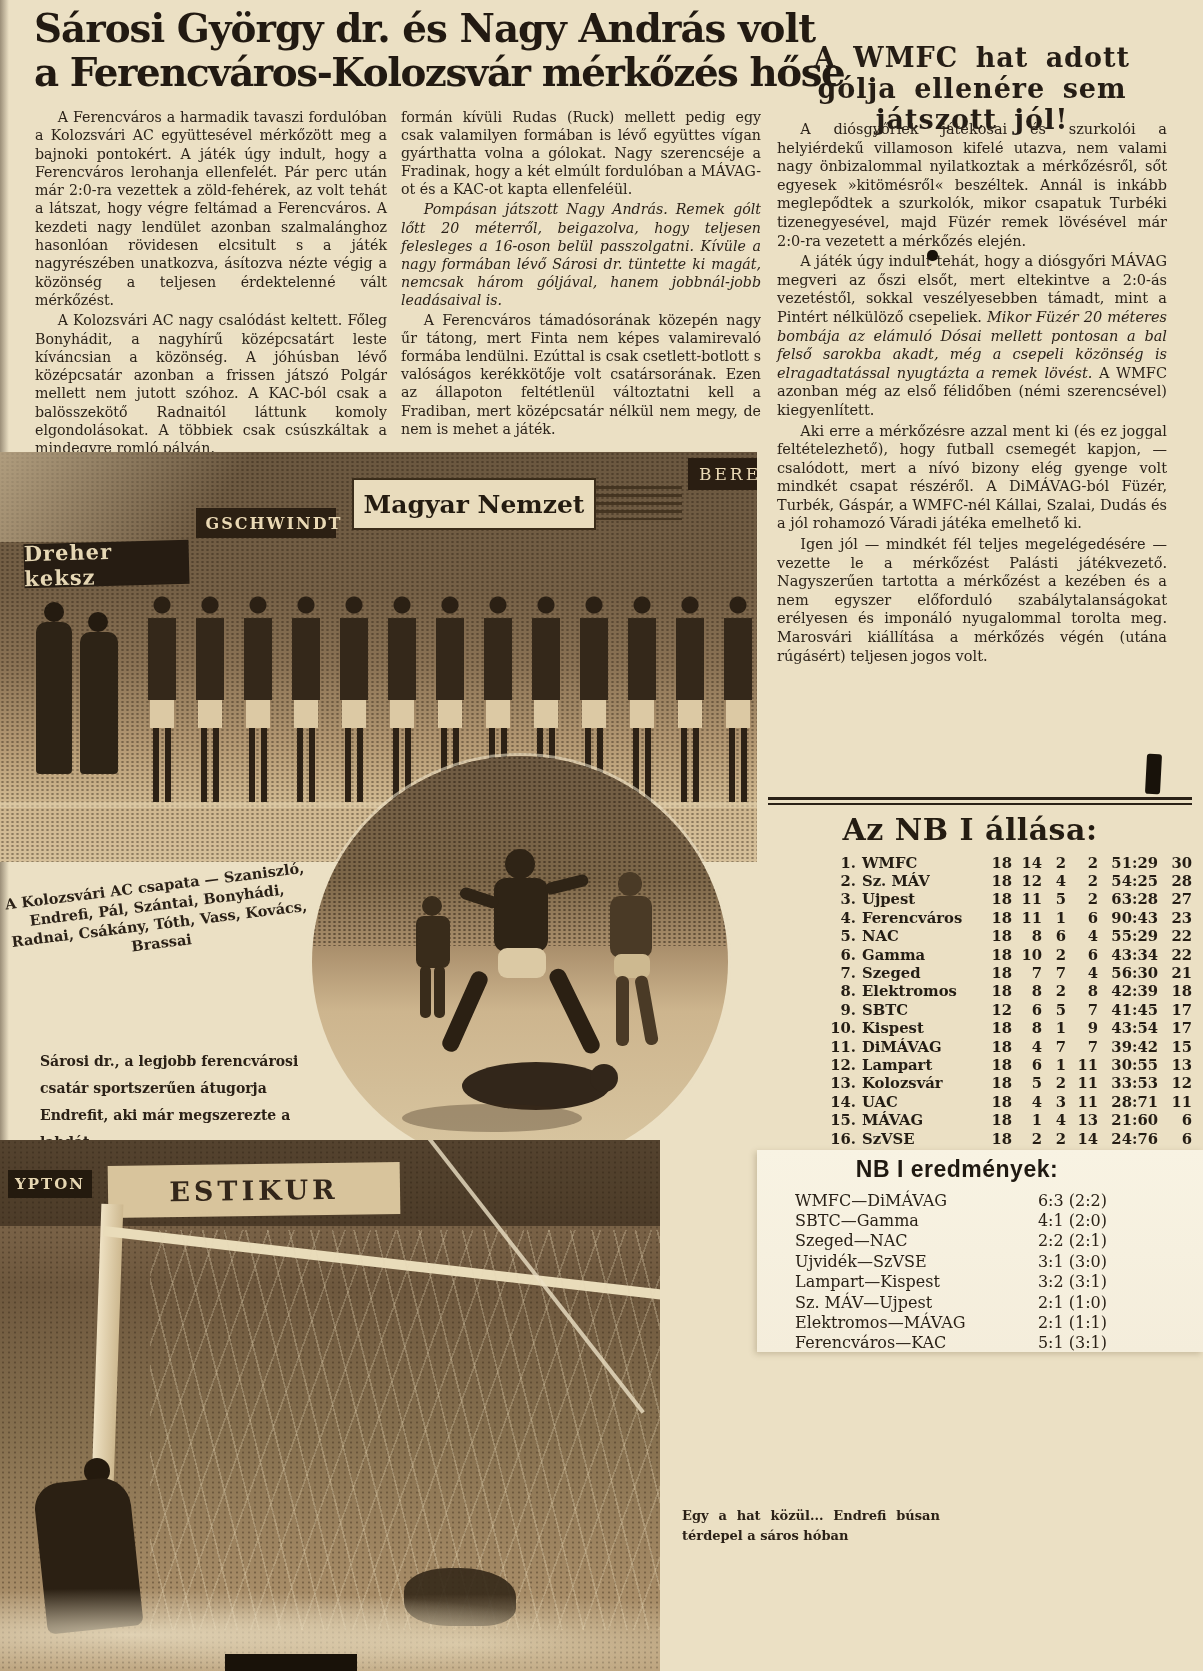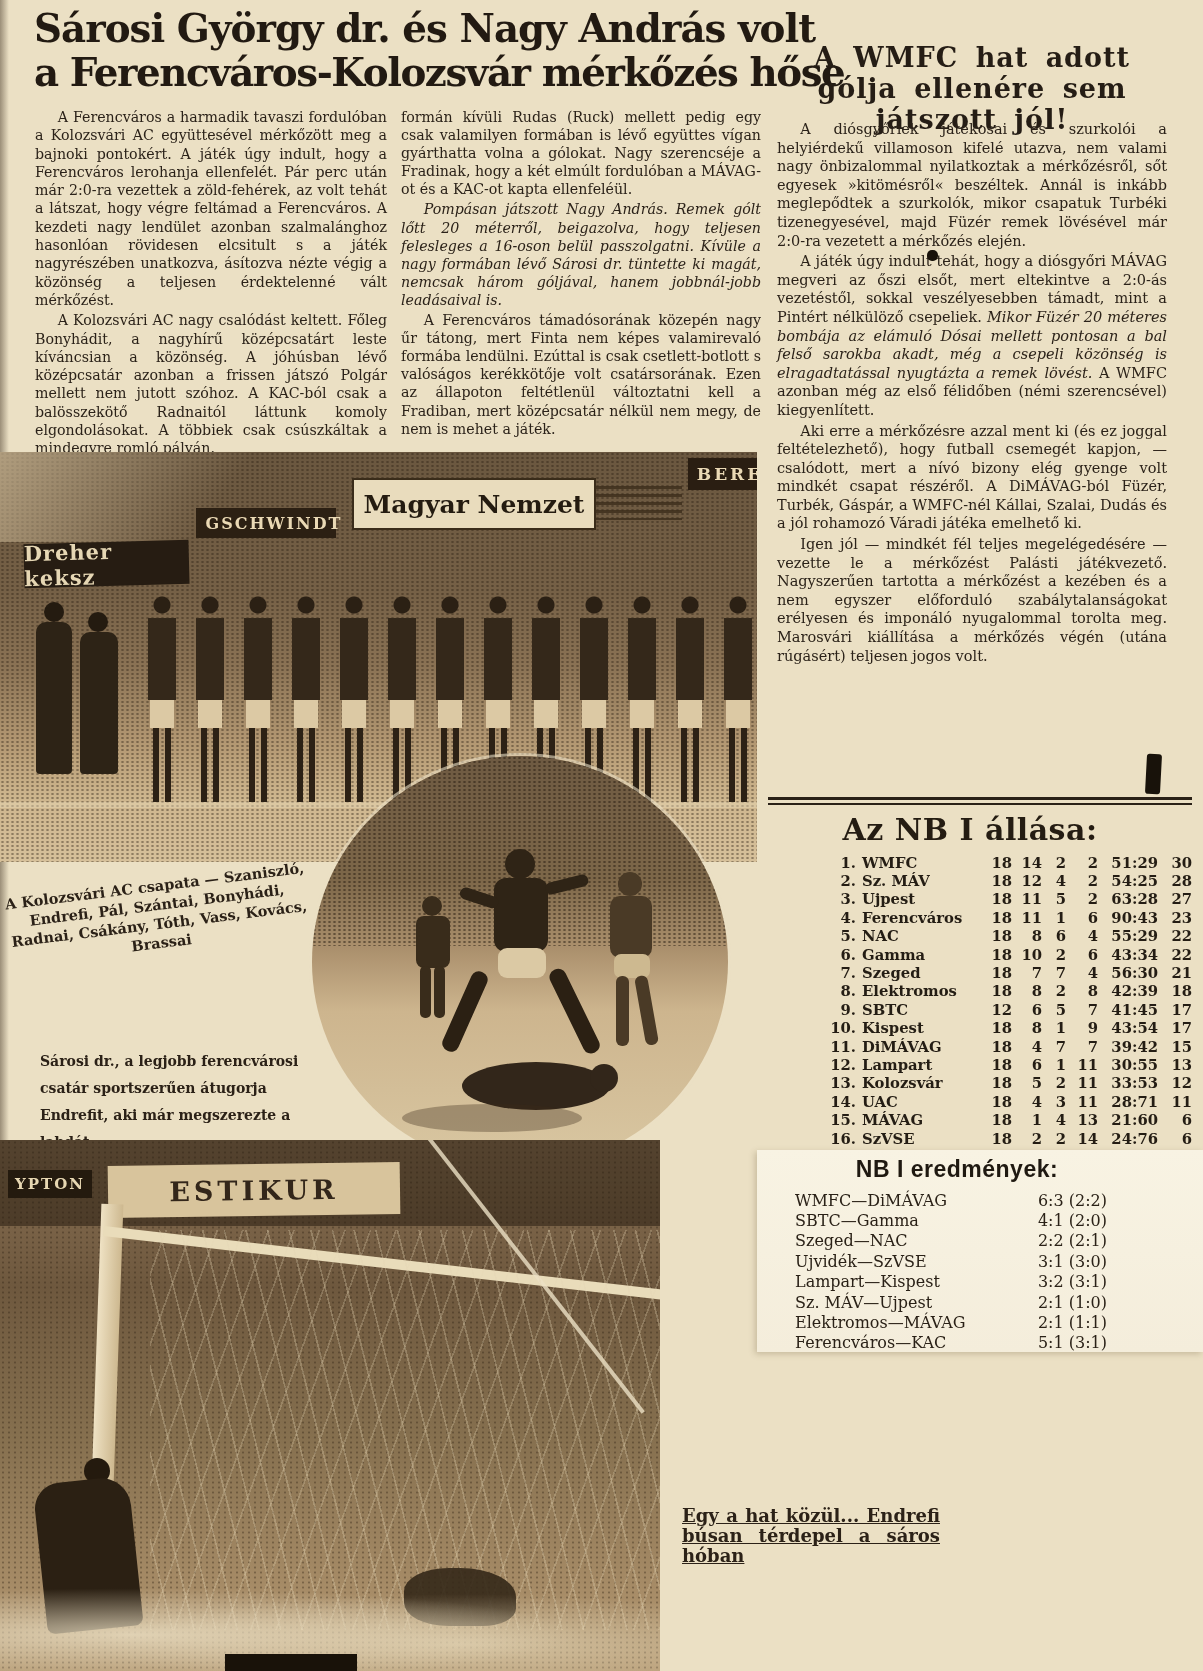--- a/index.html
+++ b/index.html
@@ -35,21 +35,21 @@
   .photo-team .roofglow{position:absolute;left:0;top:0;width:300px;height:90px;
     background:linear-gradient(125deg, rgba(214,195,160,.65), rgba(214,195,160,0) 70%);}
   .sign{position:absolute;display:flex;align-items:center;justify-content:center;}
   .sign-dreher{left:24px;top:90px;width:165px;height:44px;background:#261c12;color:#e6d7b4;
     font-weight:bold;font-size:21px;letter-spacing:1px;transform:rotate(-1.5deg);}
   .sign-gschwindt{left:196px;top:56px;width:124px;height:30px;background:#2c2013;color:#ead9b5;
     font-weight:bold;font-size:16px;letter-spacing:2px;padding-left:16px;}
   .sign-mn{left:352px;top:26px;width:240px;height:48px;background:#e9dcbd;color:#241b10;
     border:2px solid #3a2c1a;box-shadow:0 0 0 2px #e9dcbd inset;font-weight:bold;font-size:25px;}
   .sign-bere{left:688px;top:6px;width:84px;height:32px;background:#2a1e12;color:#ead9b5;
-    font-weight:bold;font-size:17px;letter-spacing:3px;overflow:hidden;}
+    font-weight:normal;font-size:17px;letter-spacing:3px;overflow:hidden;}
   .smalltext-lines{position:absolute;left:596px;top:34px;width:86px;height:34px;opacity:.8;
     background:repeating-linear-gradient(180deg,#3b2c1a 0 3px, rgba(0,0,0,0) 3px 8px);}
   
   .lineup-heads{position:absolute;left:128px;top:140px;width:625px;height:26px;
     background-image:radial-gradient(circle at 24px 13px, #2b2014 0 8px, rgba(0,0,0,0) 9px);
     background-size:48px 26px;background-position:10px 0;}
   .lineup-torsos{position:absolute;left:128px;top:166px;width:625px;height:82px;
     background-image:linear-gradient(90deg, rgba(0,0,0,0) 0 10px, #34281a 10px 38px, rgba(0,0,0,0) 38px);
     background-size:48px 100%;background-position:10px 0;}
   .lineup-shorts{position:absolute;left:128px;top:248px;width:625px;height:28px;
@@ -66,21 +66,21 @@
     background:linear-gradient(180deg,#6e5a42 0%,#7d6749 30%,#a98e6b 46%,#cdb58e 62%,#d9c7a2 100%);
     box-shadow:0 0 0 3px rgba(235,224,196,.6);}
   .photo-circle .speckle{position:absolute;left:0;top:0;width:100%;height:46%;opacity:.55;
     background-image:radial-gradient(rgba(35,24,13,.9) 1px, rgba(0,0,0,0) 1.5px);background-size:5px 4px;}
   .photo-circle svg{position:absolute;inset:0;}
   
   .caption{font-weight:bold;color:#2b2117;}
   .caption-team{position:absolute;left:6px;top:876px;width:304px;font-size:14.5px;line-height:19px;
     text-align:center;transform:rotate(-7deg);}
   .caption-sarosi{position:absolute;left:40px;top:1048px;width:292px;font-size:14px;line-height:27px;text-align:left;}
-  .caption-bottom{position:absolute;left:682px;top:1506px;width:258px;font-size:18px;line-height:20px;text-align:justify;text-decoration:underline;}
+  .caption-bottom{position:absolute;left:682px;top:1506px;width:258px;font-size:13px;line-height:20px;text-align:justify;}
   
   .double-rule{position:absolute;left:768px;top:797px;width:424px;height:9px;}
   .double-rule .r1{height:3px;background:#2a2117;}
   .double-rule .r2{height:2px;background:#2a2117;margin-top:3px;}
   .standings-title{position:absolute;left:790px;top:812px;width:360px;text-align:center;
     font-weight:bold;font-size:30px;letter-spacing:.5px;color:#241c12;}
   .standings{position:absolute;left:830px;top:853px;width:362px;font-size:14.8px;font-weight:bold;color:#241d14;}
   .standings .trow{display:grid;grid-template-columns:30px 122px 30px 30px 24px 32px 60px 34px;height:18.4px;align-items:center;}
   .standings .c-rank{text-align:right;padding-right:4px;}
   .standings .c-team{text-align:left;padding-left:2px;}

